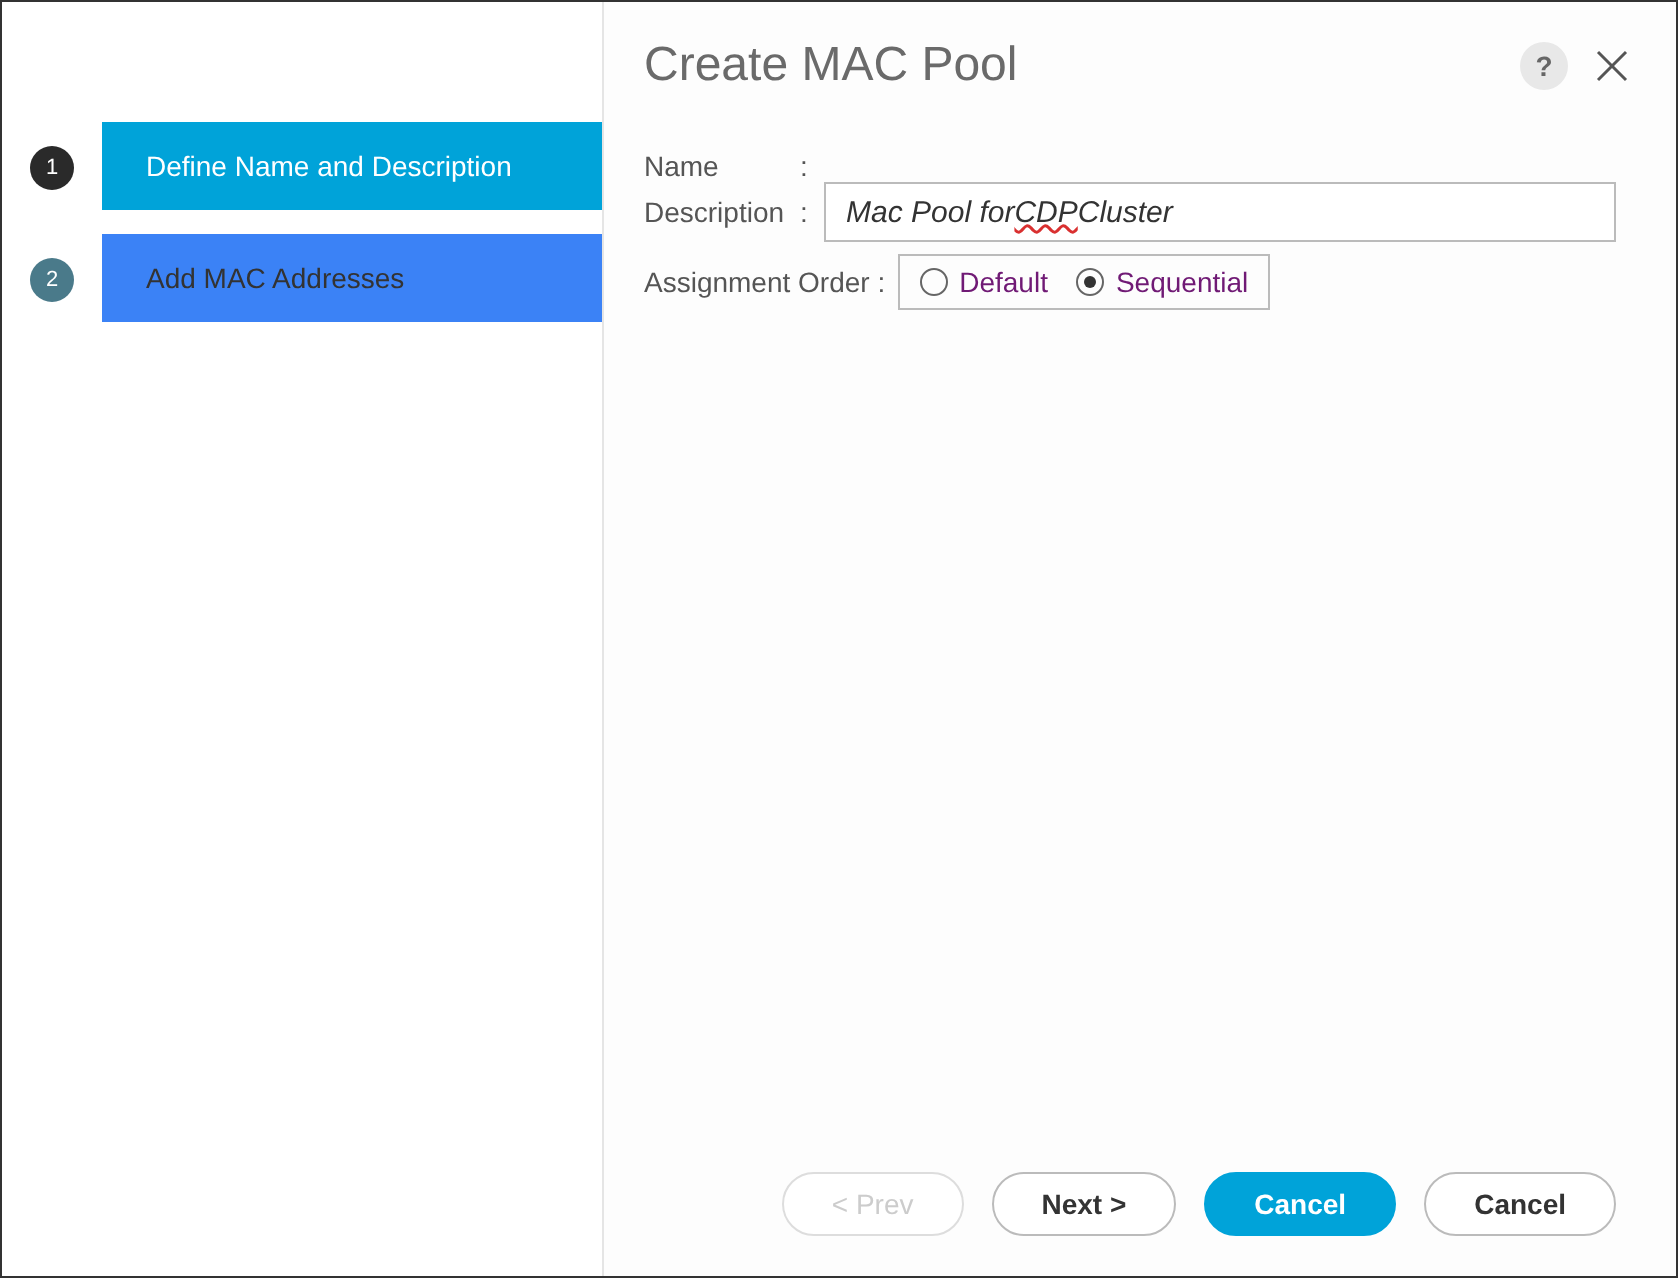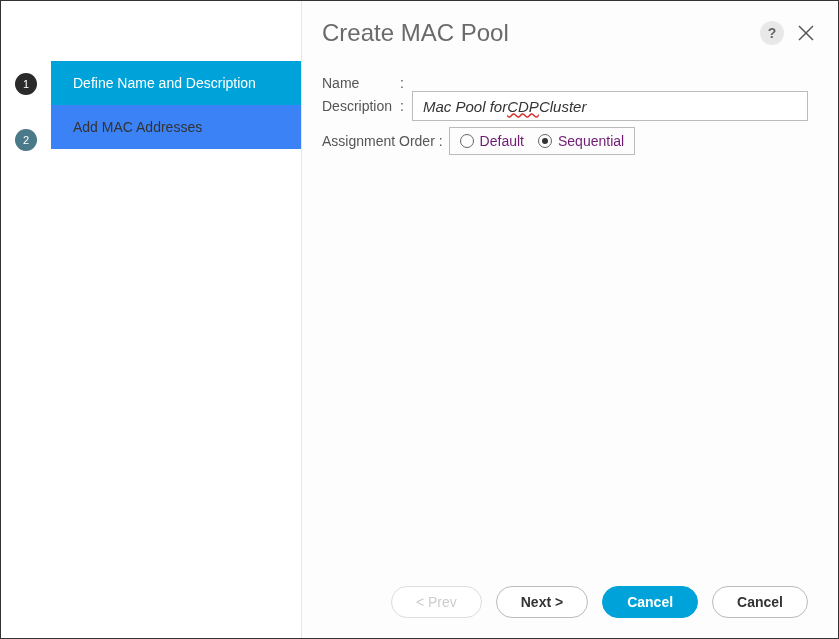--- a/index.html
+++ b/index.html
@@ -59,20 +59,21 @@
       flex-direction: column;
       padding-top: 60px;
     }
     .step-item {
       height: 44px;
       display: flex;
       align-items: center;
       padding-left: 22px;
       font-size: 14px;
       cursor: pointer;
+      margin-bottom: 12px;
     }
     .step-item.selected {
       background: #00a3d9;
       color: #fff;
     }
     .step-item.unselected {
       background: #3b82f6;
       color: #333;
       font-weight: 400;
     }

